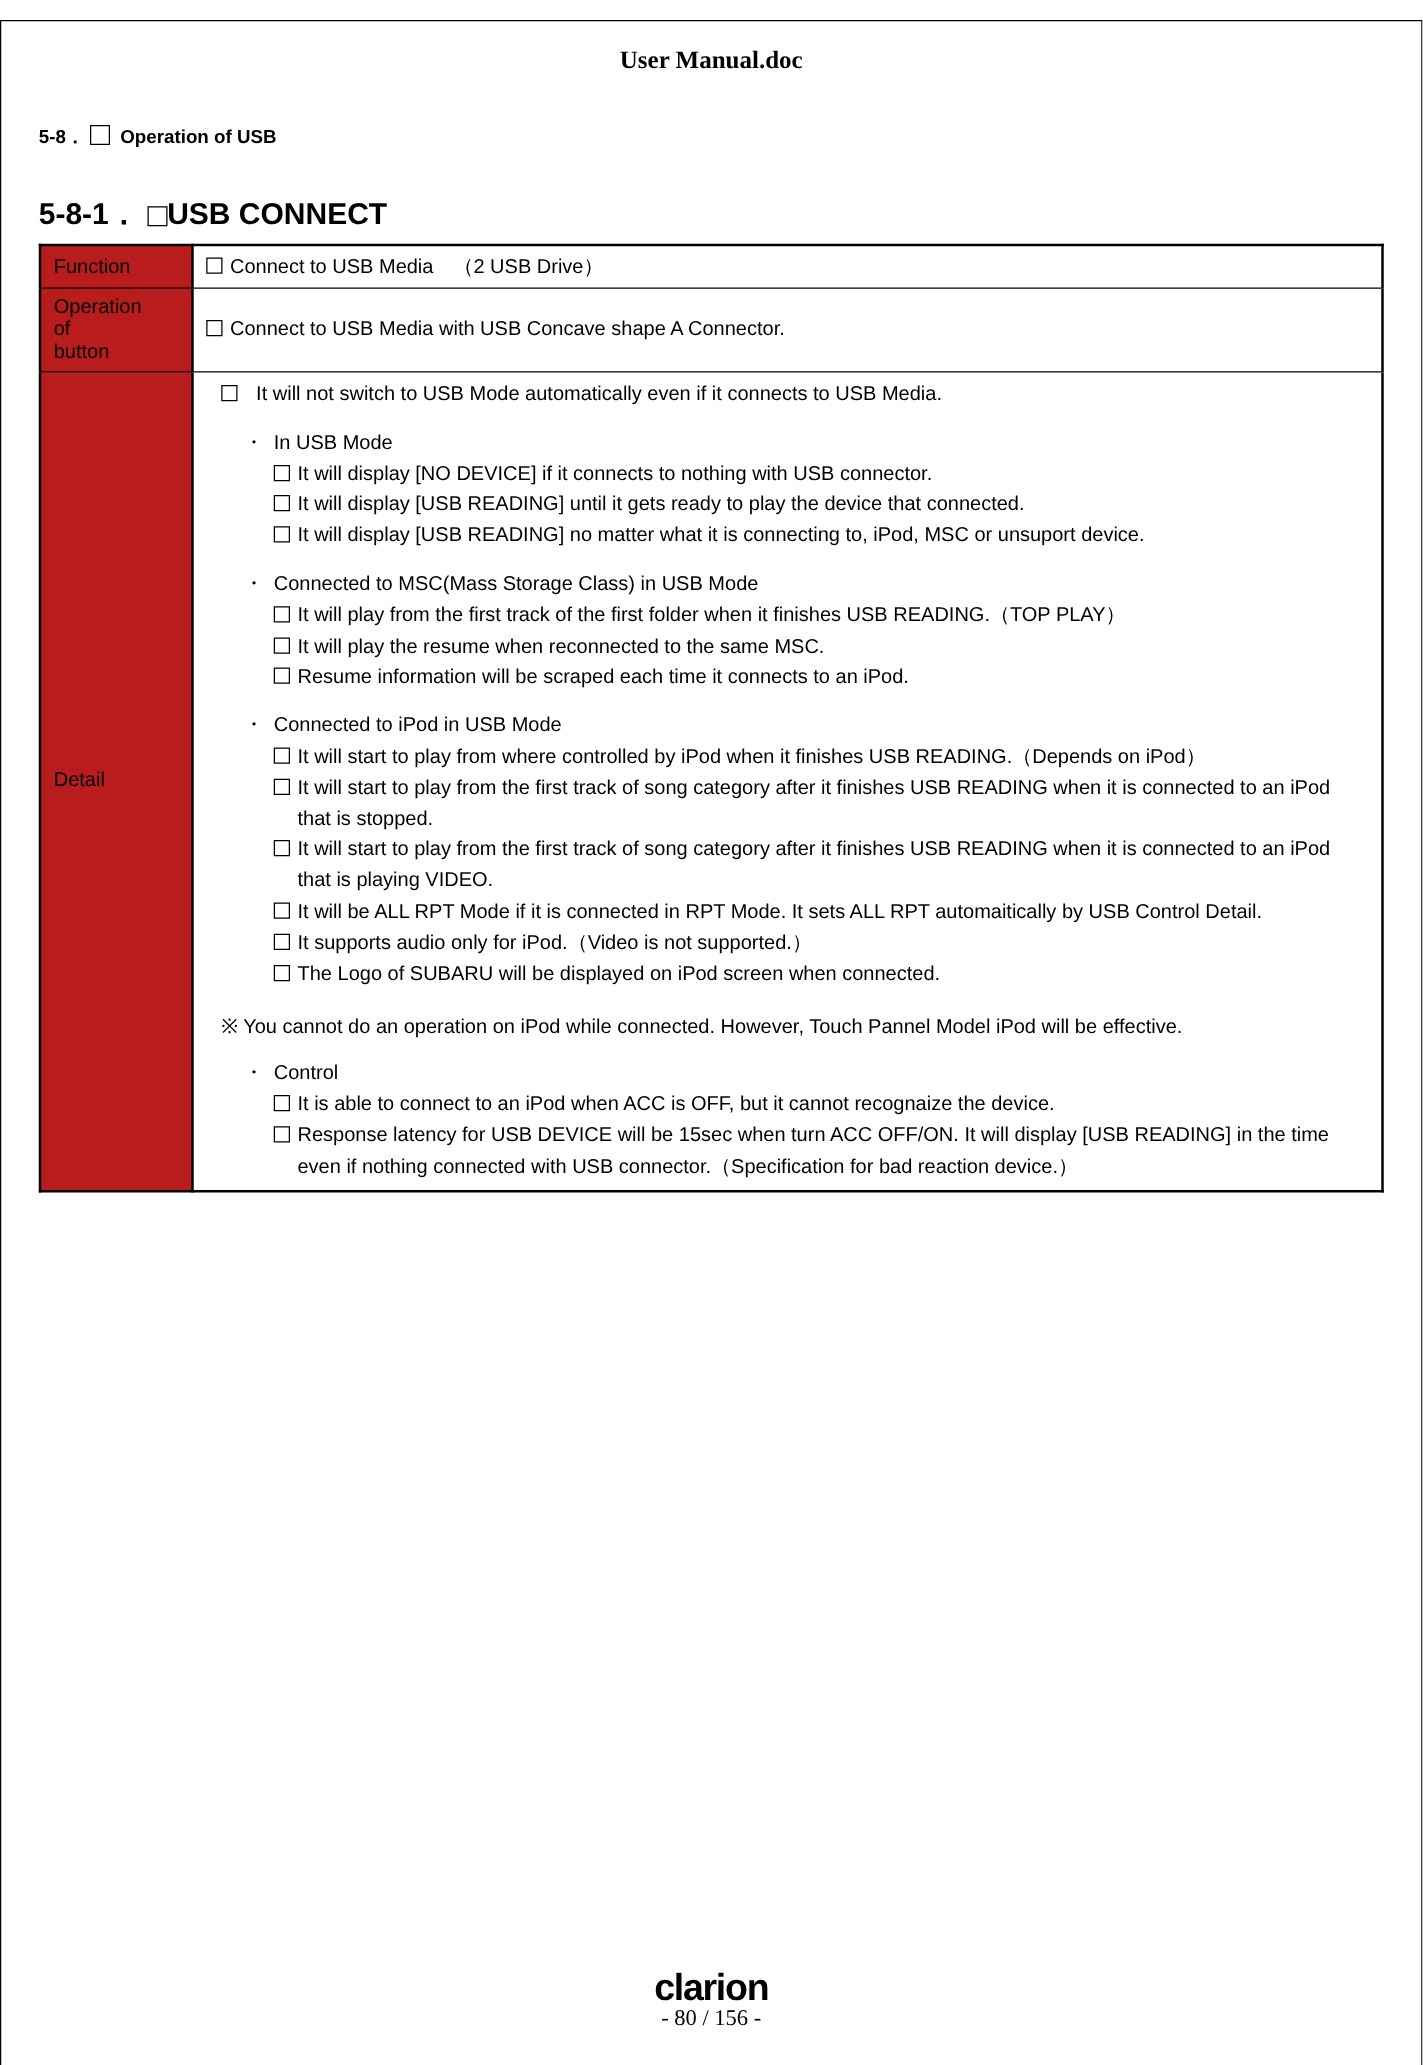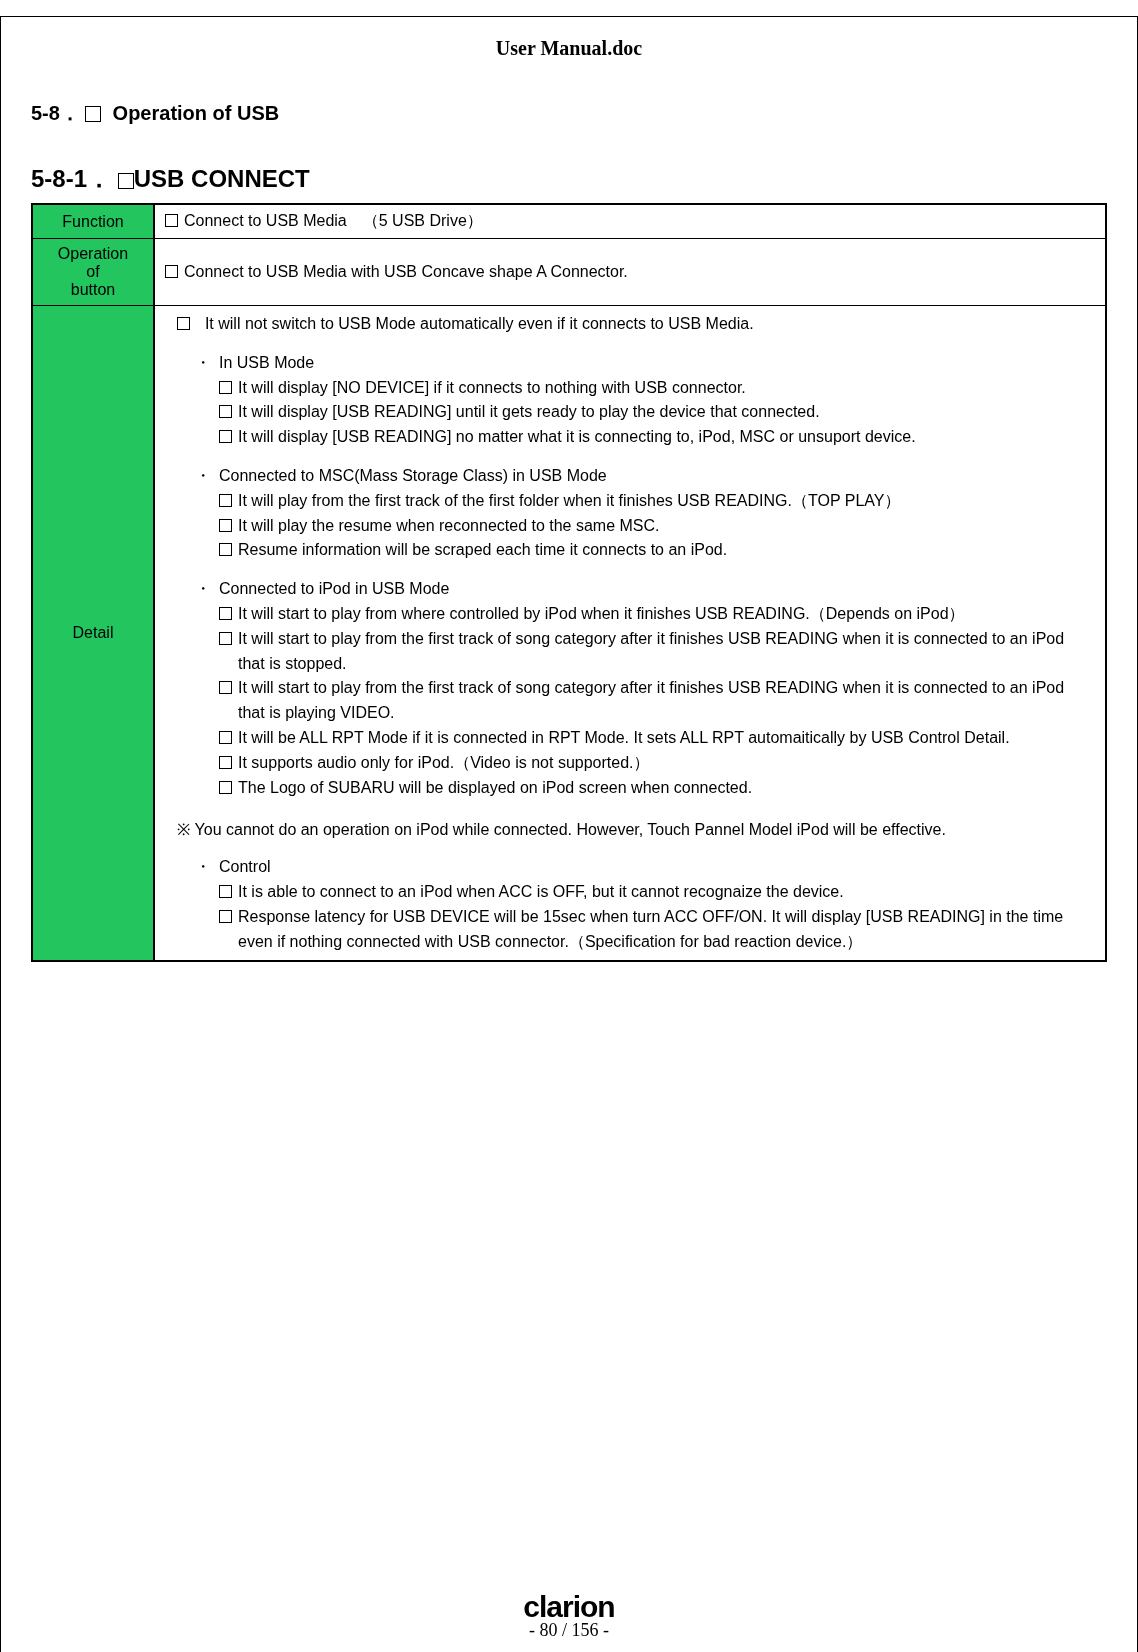--- a/index.html
+++ b/index.html
@@ -20,21 +20,21 @@
   }
   .doc-title {
     text-align: center;
     font-weight: bold;
     font-family: "Times New Roman", serif;
     font-size: 20px;
     margin-bottom: 40px;
   }
   .section-h1 {
     font-weight: bold;
-    font-size: 20px;
+    font-size: 15px;
     margin: 10px 0 36px 0;
   }
   .section-h2 {
     font-weight: bold;
     font-size: 24px;
     margin: 0 0 8px 0;
   }
   .box-empty {
     display: inline-block;
     width: 14px;
@@ -54,22 +54,21 @@
     border-collapse: collapse;
     width: 100%;
     font-size: 16px;
   }
   table.spec td {
     border: 1px solid #000;
     vertical-align: middle;
     padding: 6px 10px;
   }
   table.spec td.label {
-    background: #22c55e;
-    text-align: center;
+    background: #b91c1c;
     width: 100px;
     border-left: 2px solid #000;
     border-right: 2px solid #000;
   }
   table.spec tr.toprow td {
     border-top: 2px solid #000;
   }
   table.spec tr td.right {
     border-right: 2px solid #000;
   }
@@ -100,21 +99,21 @@
   .sub-item .sq {
     flex: 0 0 18px;
   }
   .note-row {
     margin-left: 12px;
     margin-top: 18px;
     margin-bottom: 12px;
   }
   .footer {
     position: absolute;
-    bottom: 26px;
+    bottom: 42px;
     left: 0;
     right: 0;
     text-align: center;
     font-family: "Times New Roman", serif;
   }
   .clarion {
     font-family: "Arial", sans-serif;
     font-weight: 900;
     font-size: 30px;
     letter-spacing: -1px;
@@ -141,21 +140,21 @@
   <div class="section-h2">
     <span>5-8-1．</span>
     <span class="box-empty"></span><span>USB CONNECT</span>
   </div>
 
   <table class="spec">
     <tbody>
         <tr class="toprow">
       <td class="label">Function</td>
       <td class="right">
-        <span class="box-small"></span><span>Connect to USB Media　（5 USB Drive）</span>
+        <span class="box-small"></span><span>Connect to USB Media　（2 USB Drive）</span>
       </td>
     </tr>
     <tr>
       <td class="label">
         <span>Operation</span><br>
         <span>of</span><br>
         <span>button</span>
       </td>
       <td class="right">
         <span class="box-small"></span><span>Connect to USB Media with USB Concave shape A Connector.</span>

